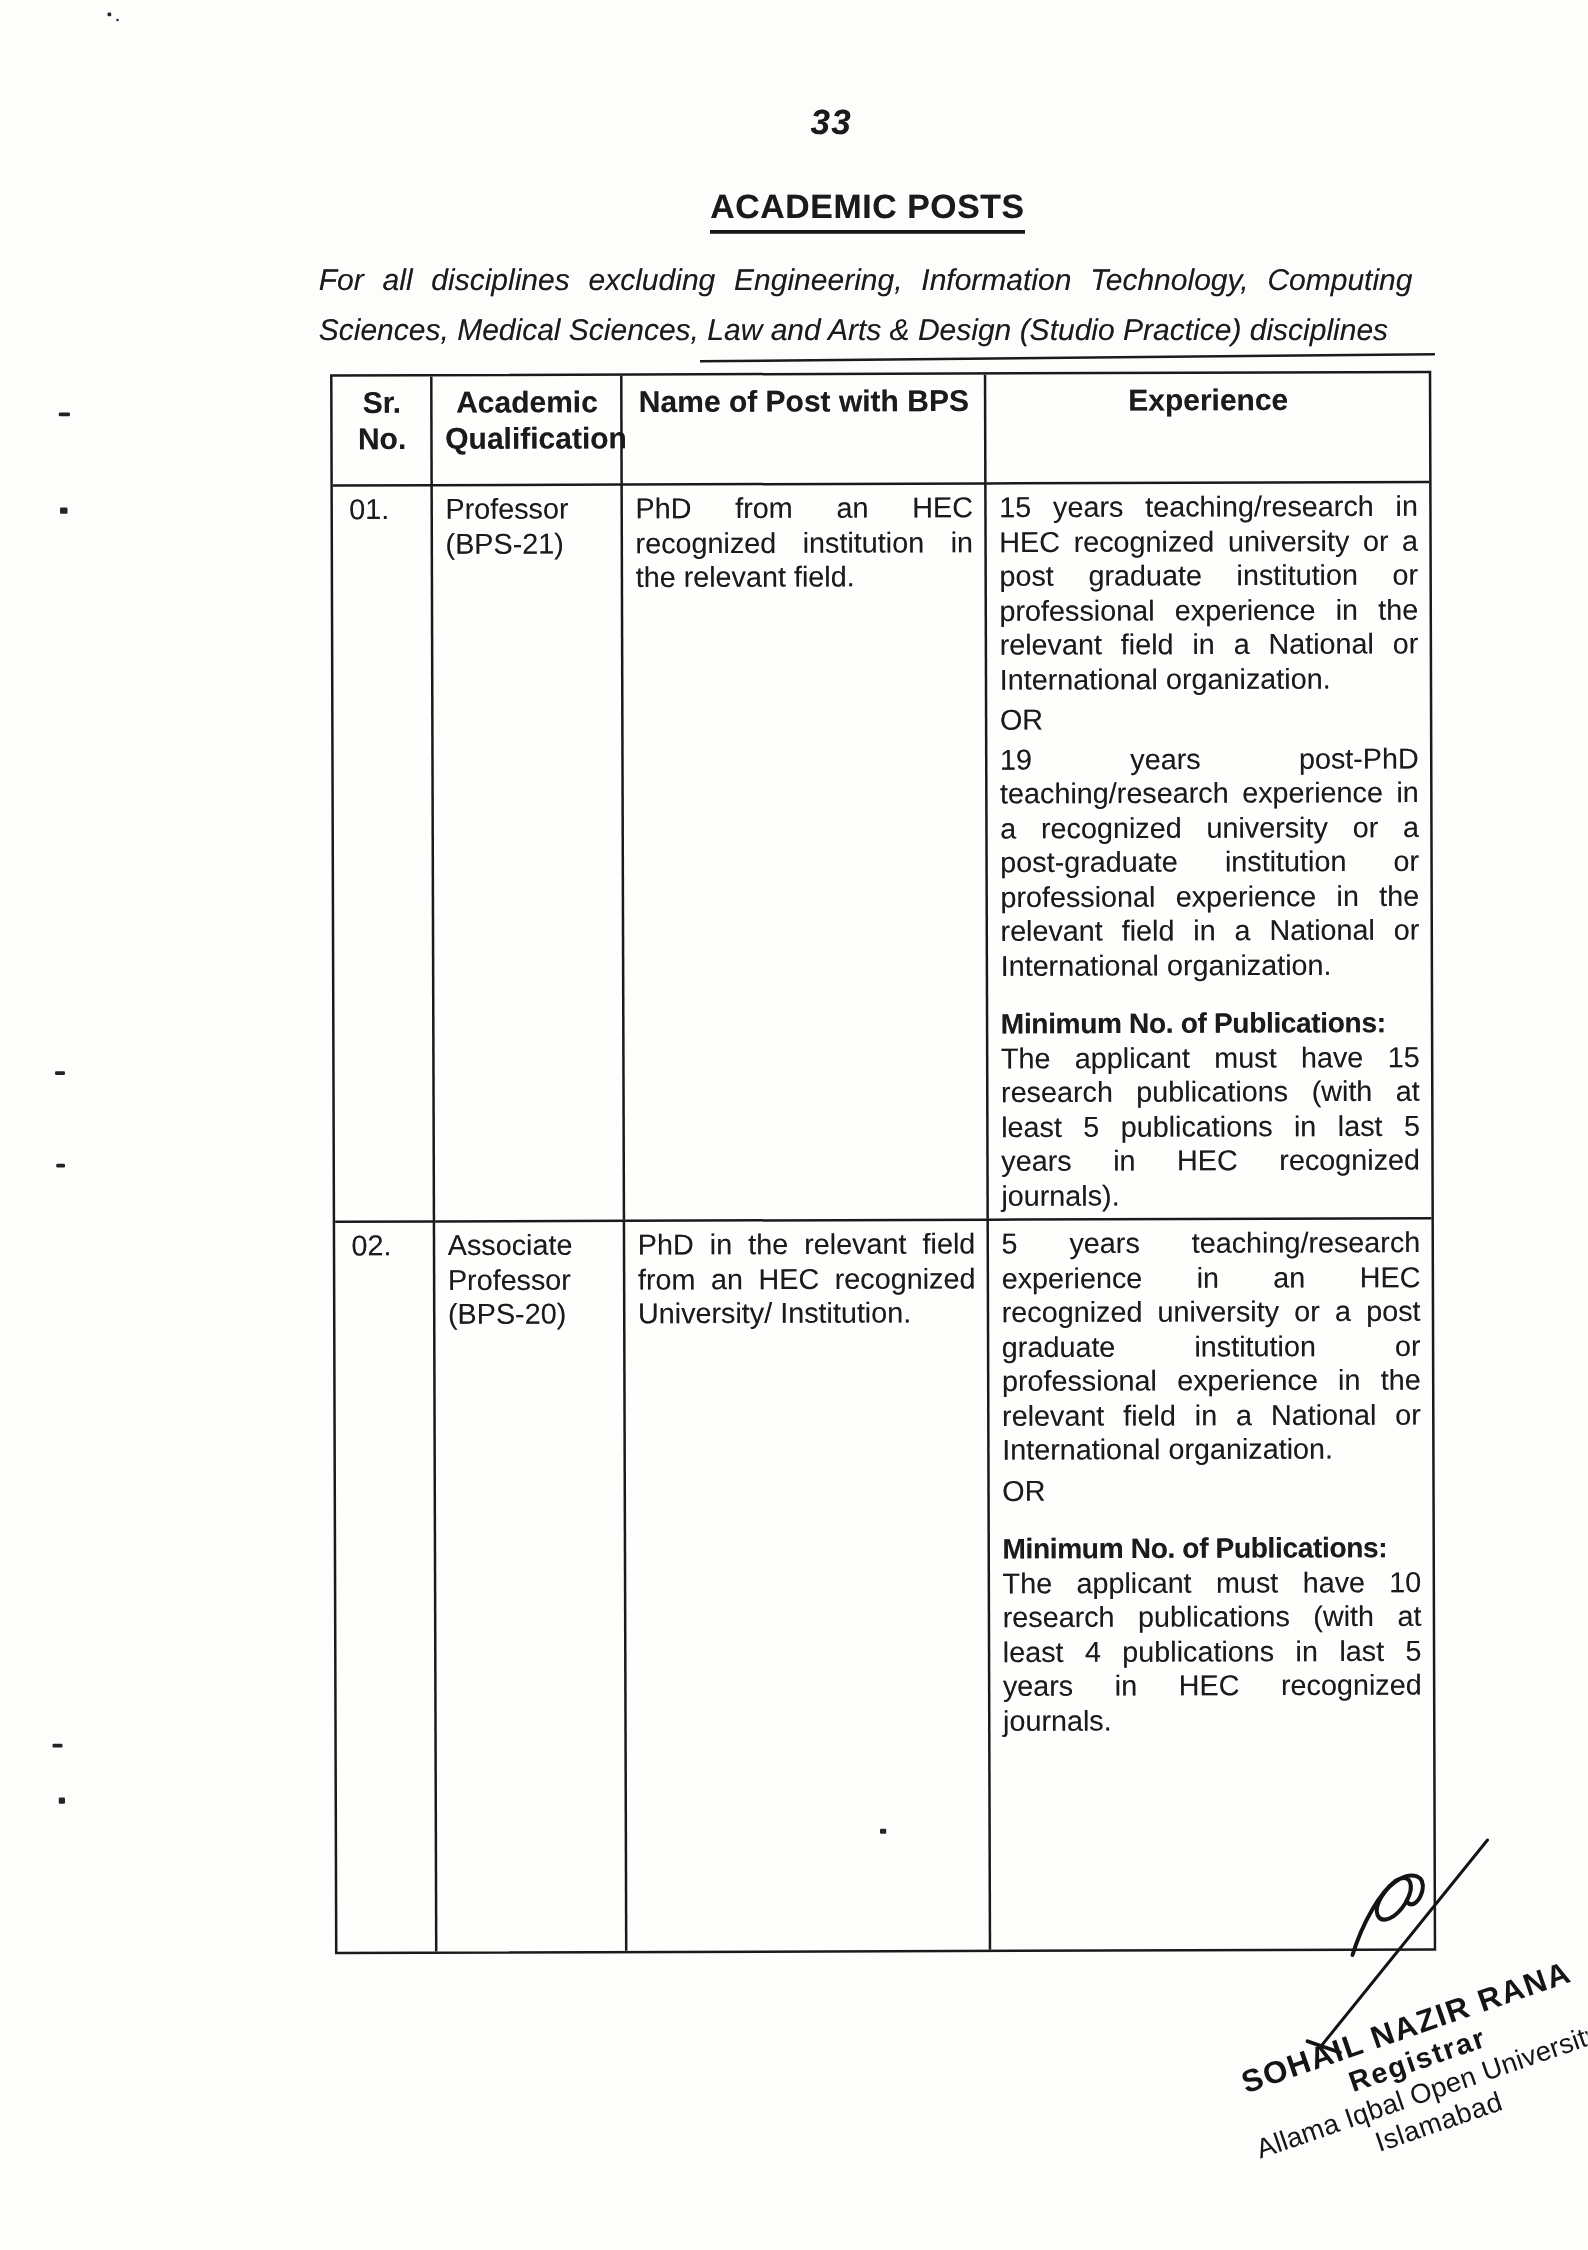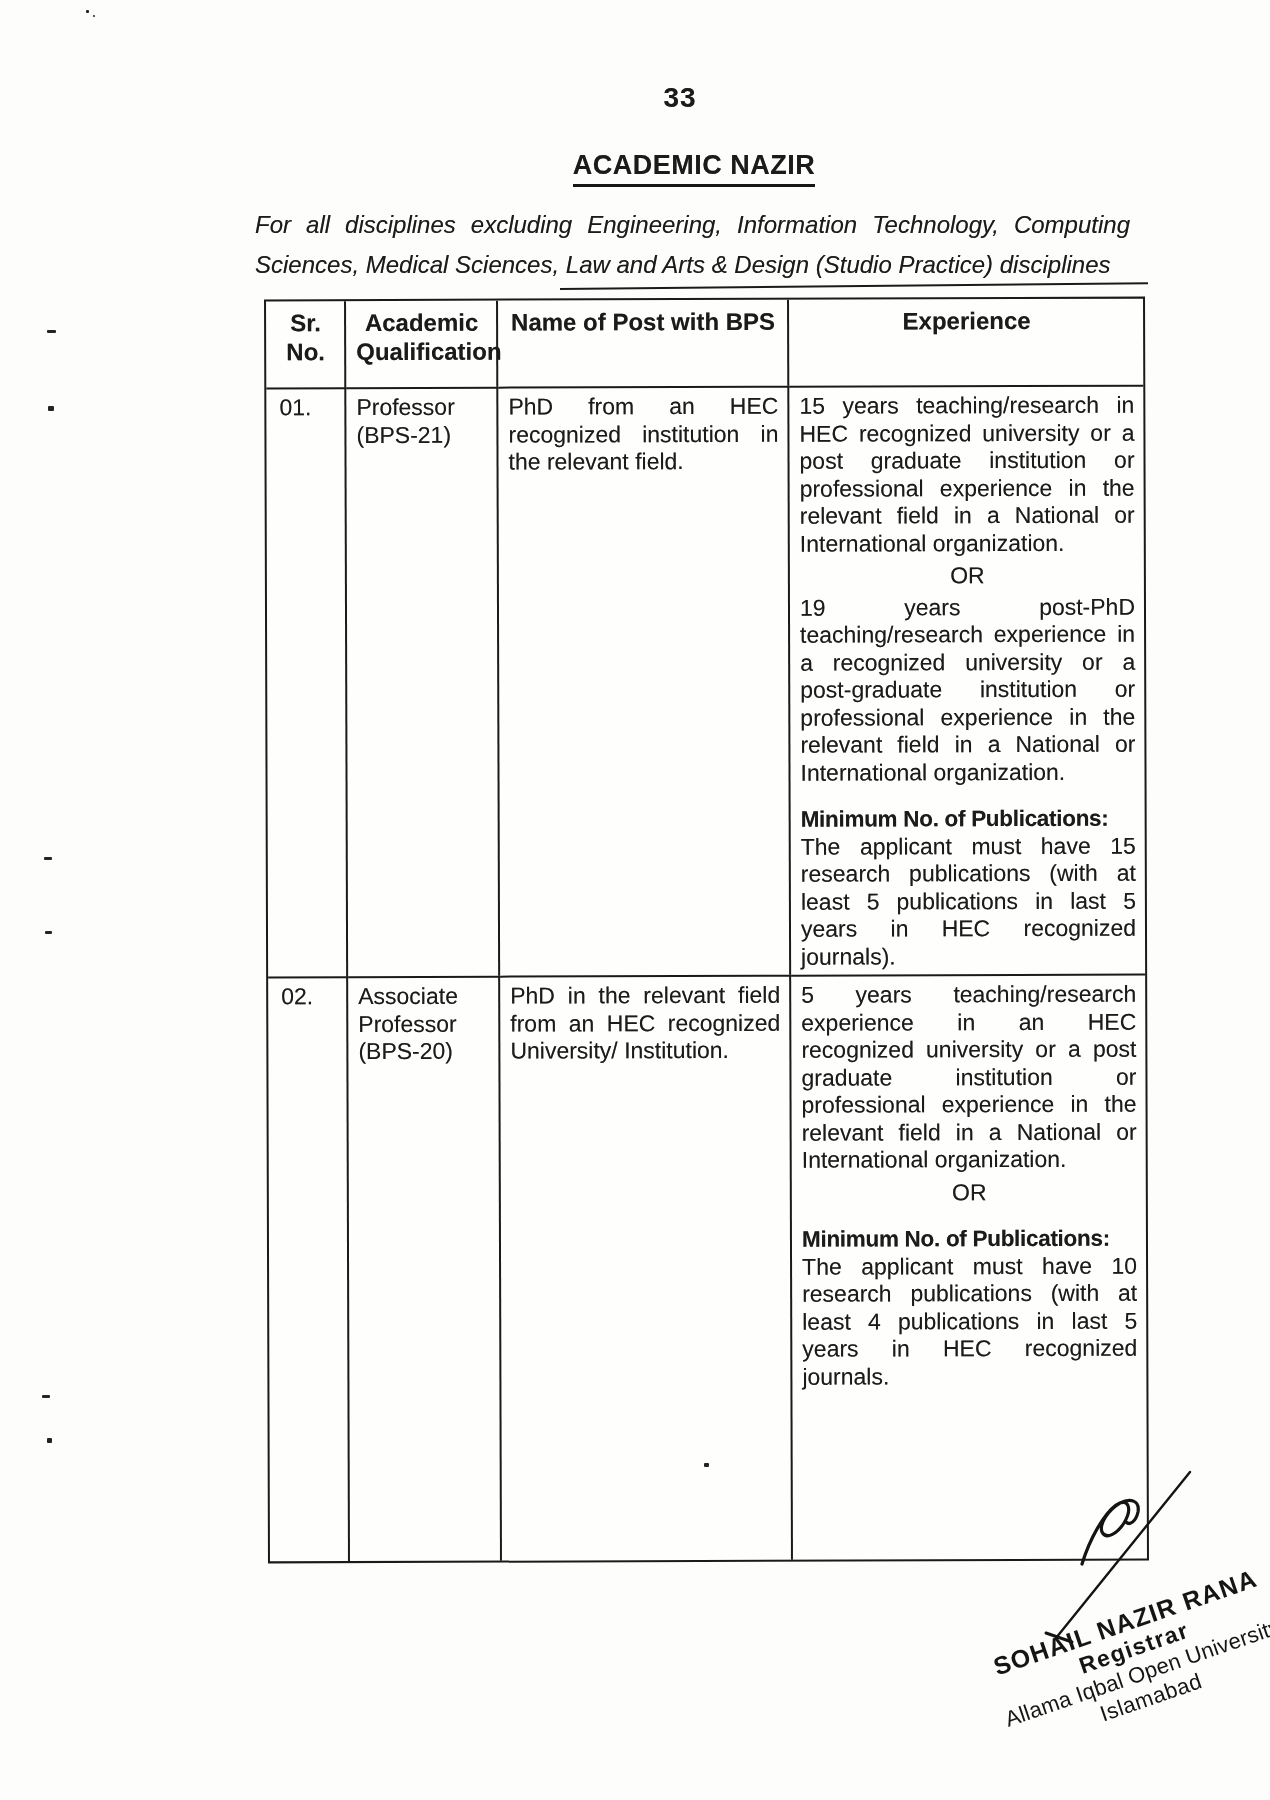--- a/index.html
+++ b/index.html
@@ -9,22 +9,22 @@
     font-family:"Liberation Sans", sans-serif;
     color:#1b1b1b;
     position:relative;
     overflow:hidden;
     text-shadow:0 0 .5px rgba(10,10,10,.45);
   }
   .page{position:absolute;inset:0;}
 
   
   .page-number{
-    position:absolute;left:620px;top:82px;width:120px;
-    text-align:center;font-size:28px;font-weight:700;letter-spacing:1px;
+    position:absolute;left:605px;top:82px;width:120px;
+    text-align:center;font-size:28px;font-weight:700;letter-spacing:1px;font-style:italic;
   }
   .doc-title{
     position:absolute;left:444px;top:150px;width:500px;text-align:center;
   }
   .doc-title span{
     display:inline-block;font-size:27px;font-weight:700;letter-spacing:.5px;
     border-bottom:3.5px solid #161616;padding-bottom:3px;
   }
   .intro{
     position:absolute;left:255px;top:205px;width:875px;
@@ -49,21 +49,21 @@
   .brow .cell{border-top:2.5px solid #1a1a1a;}
   .hrow .cell{
     font-weight:700;text-align:center;font-size:24px;line-height:29px;
     padding-top:7px;
   }
   .hrow{min-height:86px;}
   .row1{min-height:570px;}
   .row2{min-height:585px;}
   .cell p{margin:0;}
   .just{text-align:justify;}
-  .or-line{text-align:center;margin:5px 0 4px 0 !important;}
+  .or-line{text-align:left;margin:5px 0 4px 0 !important;}
   .pub-label{display:block;font-weight:700;white-space:nowrap;letter-spacing:-0.3px;font-size:22.5px;margin-top:19px;}
   .cell-sr{padding-left:13px !important;}
 
   
   .sig-svg{position:absolute;left:1040px;top:1452px;}
   .stamp{
     position:absolute;left:966px;top:1606px;width:344px;
     transform:rotate(-19deg);
     text-align:center;color:#151515;text-shadow:none;
   }
@@ -89,21 +89,21 @@
   }
 </style>
 </head>
 <body>
 
 <div class="page">
 
   <div class="page-number">33</div>
 
   <div class="doc-title">
-    <span>ACADEMIC NAZIR</span>
+    <span>ACADEMIC POSTS</span>
   </div>
 
   <p class="intro">For all disciplines excluding Engineering, Information Technology, Computing Sciences, Medical Sciences, Law and Arts &amp; Design (Studio Practice) disciplines</p>
 
   <div class="skewline"></div>
 
   <div class="aptable">
     <div class="trow hrow">
       <div class="cell">Sr. No.</div>
       <div class="cell">Academic Qualification</div>

